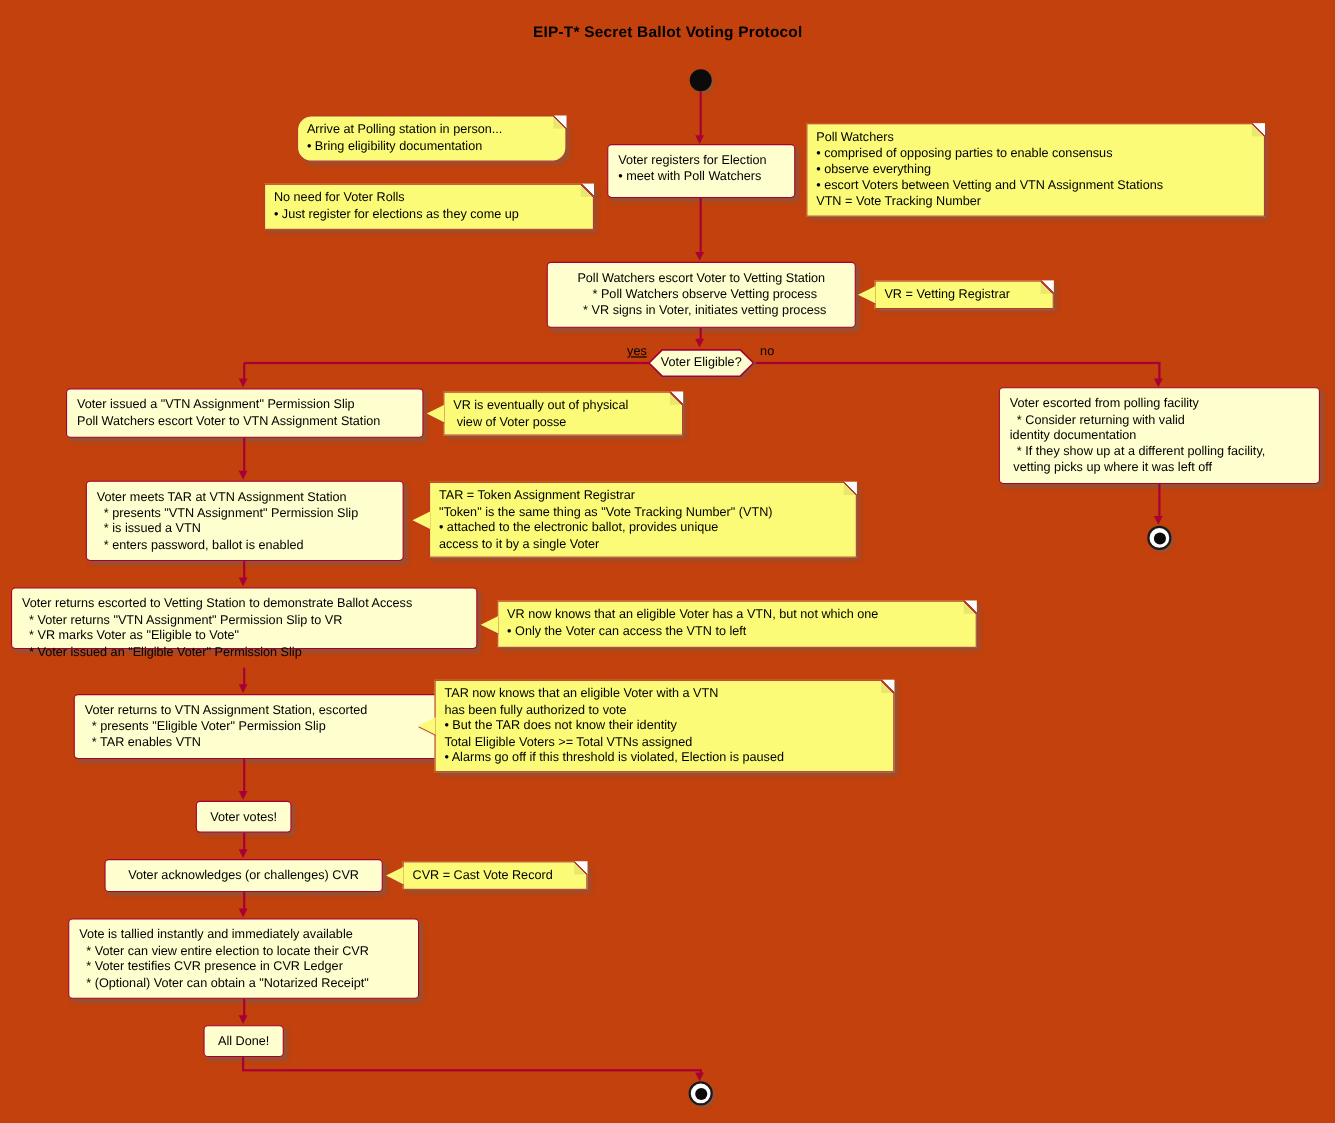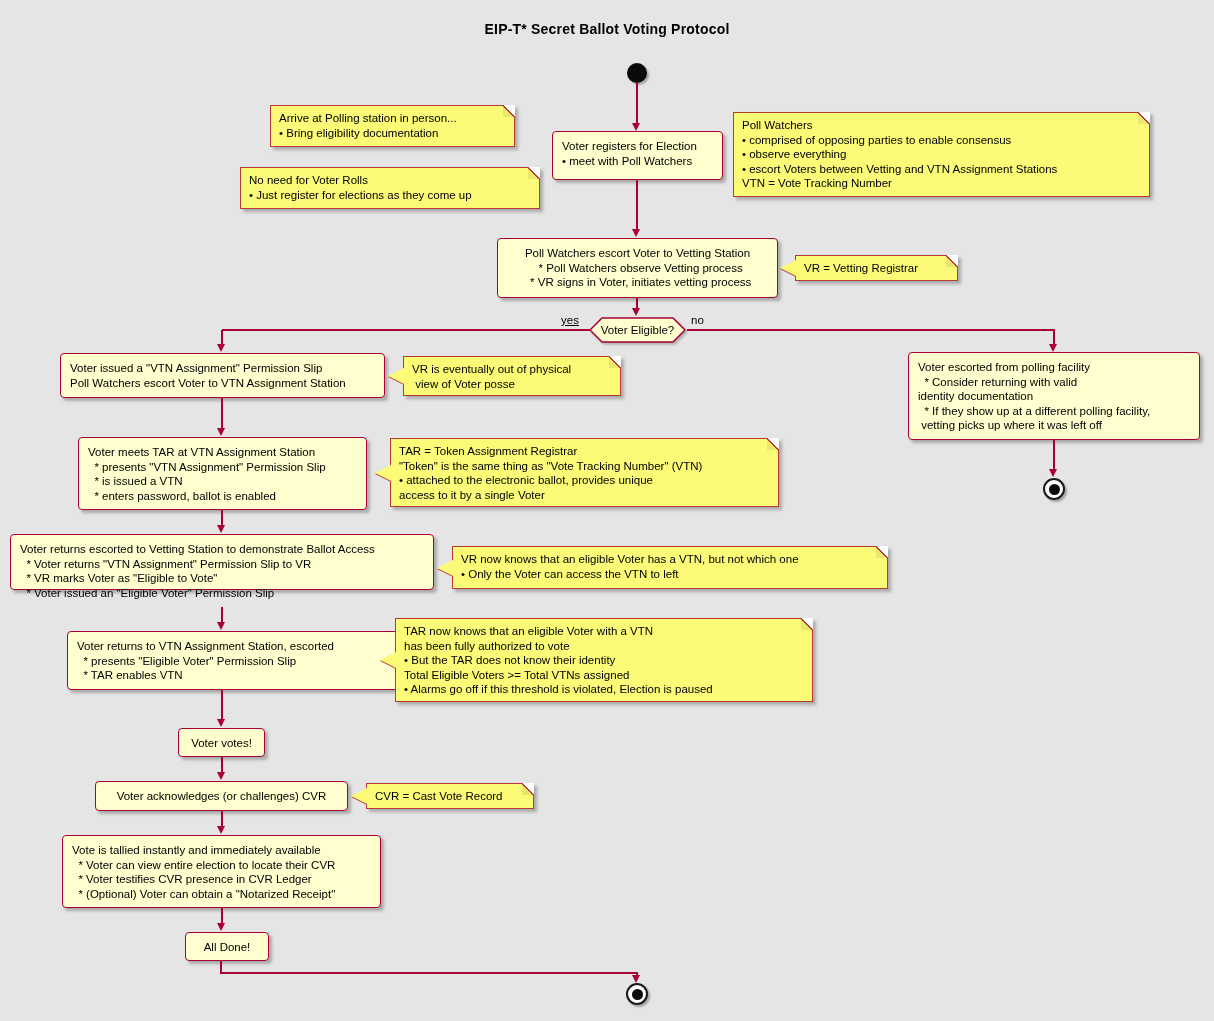--- a/index.html
+++ b/index.html
@@ -1,17 +1,17 @@
 <!DOCTYPE html>
 <html><head>
 <meta charset="utf-8">
 <style>
   html,body{margin:0;padding:0;background:#ffffff;}
   #canvas{
-    position:relative;width:1214px;height:1021px;background:#e5e5e5;
+    position:relative;width:1214px;height:1021px;background:#c2410c;
     font-family:"Liberation Sans",sans-serif;color:#000;overflow:hidden;
   }
   .title{
     position:absolute;left:0;top:21px;width:1214px;text-align:center;
     font-size:14px;font-weight:bold;letter-spacing:.2px;
   }
   
   .activity{
     position:absolute;background:#FEFECE;border:1.5px solid #A80036;
     border-radius:4px;padding:7px 9px;box-sizing:border-box;
@@ -60,21 +60,21 @@
 
 <div id="canvas">
 
   <div class="title">EIP-T* Secret Ballot Voting Protocol</div>
 
   <div class="start" style="left:627px;top:63px;"></div>
 
   <div class="vl" style="left:636px;top:83px;height:41px;"></div>
   <div class="ah" style="left:632px;top:123px;"></div>
 
-  <div class="note" style="left:270px;top:105px;width:245px;height:42px;">
+  <div class="note" style="left:270px;top:105px;width:245px;height:42px;border-radius:13px;">
     <div class="ln">Arrive at Polling station in person...</div>
     <div class="ln">• Bring eligibility documentation</div>
   </div>
   <div class="note" style="left:240px;top:167px;width:300px;height:42px;">
     <div class="ln">No need for Voter Rolls</div>
     <div class="ln">• Just register for elections as they come up</div>
   </div>
   <div class="note" style="left:733px;top:112px;width:417px;height:85px;">
     <div class="ln">Poll Watchers</div>
     <div class="ln">• comprised of opposing parties to enable consensus</div>
@@ -103,21 +103,21 @@
 
   <div class="vl" style="left:636px;top:298px;height:11px;"></div>
   <div class="ah" style="left:632px;top:308px;"></div>
 
   <div class="decision" style="left:589px;top:317px;width:97px;height:26px;">
     <svg width="97" height="26" viewBox="0 0 97 26">
       <polygon points="13,1 84,1 96,13 84,25 13,25 1,13" fill="#FEFECE" stroke="#A80036" stroke-width="1.5"></polygon>
     </svg>
     <span class="dlabel">Voter Eligible?</span>
   </div>
-  <div class="guard" style="left:552px;top:314px;width:36px;text-align:center;text-decoration:underline;">yes</div>
+  <div class="guard" style="left:552px;top:314px;width:36px;text-align:right;text-decoration:underline;">yes</div>
   <div class="guard" style="left:691px;top:314px;">no</div>
 
   <div class="hl" style="left:222px;top:329px;width:368px;"></div>
   <div class="vl" style="left:221px;top:330px;height:15px;"></div>
   <div class="ah" style="left:217px;top:344px;"></div>
 
   <div class="hl" style="left:687px;top:329px;width:368px;"></div>
   <div class="vl" style="left:1053px;top:330px;height:15px;"></div>
   <div class="ah" style="left:1049px;top:344px;"></div>
 
@@ -217,21 +217,21 @@
   <div class="activity" style="left:62px;top:835px;width:319px;height:73px;">
     <div class="ln">Vote is tallied instantly and immediately available</div>
     <div class="ln">  * Voter can view entire election to locate their CVR</div>
     <div class="ln">  * Voter testifies CVR presence in CVR Ledger</div>
     <div class="ln">  * (Optional) Voter can obtain a "Notarized Receipt"</div>
   </div>
 
   <div class="vl" style="left:221px;top:908px;height:16px;"></div>
   <div class="ah" style="left:217px;top:923px;"></div>
 
-  <div class="activity c" style="left:185px;top:932px;width:84px;height:29px;">
+  <div class="activity c" style="left:185px;top:932px;width:73px;height:29px;">
     <div class="ln">All Done!</div>
   </div>
 
   <div class="vl" style="left:220px;top:961px;height:12px;"></div>
   <div class="hl" style="left:220px;top:972px;width:418px;"></div>
   <div class="vl" style="left:636px;top:972px;height:4px;"></div>
   <div class="ah" style="left:632px;top:975px;"></div>
   <div class="final" style="left:626px;top:983px;">
     <div class="dot"></div>
   </div>

